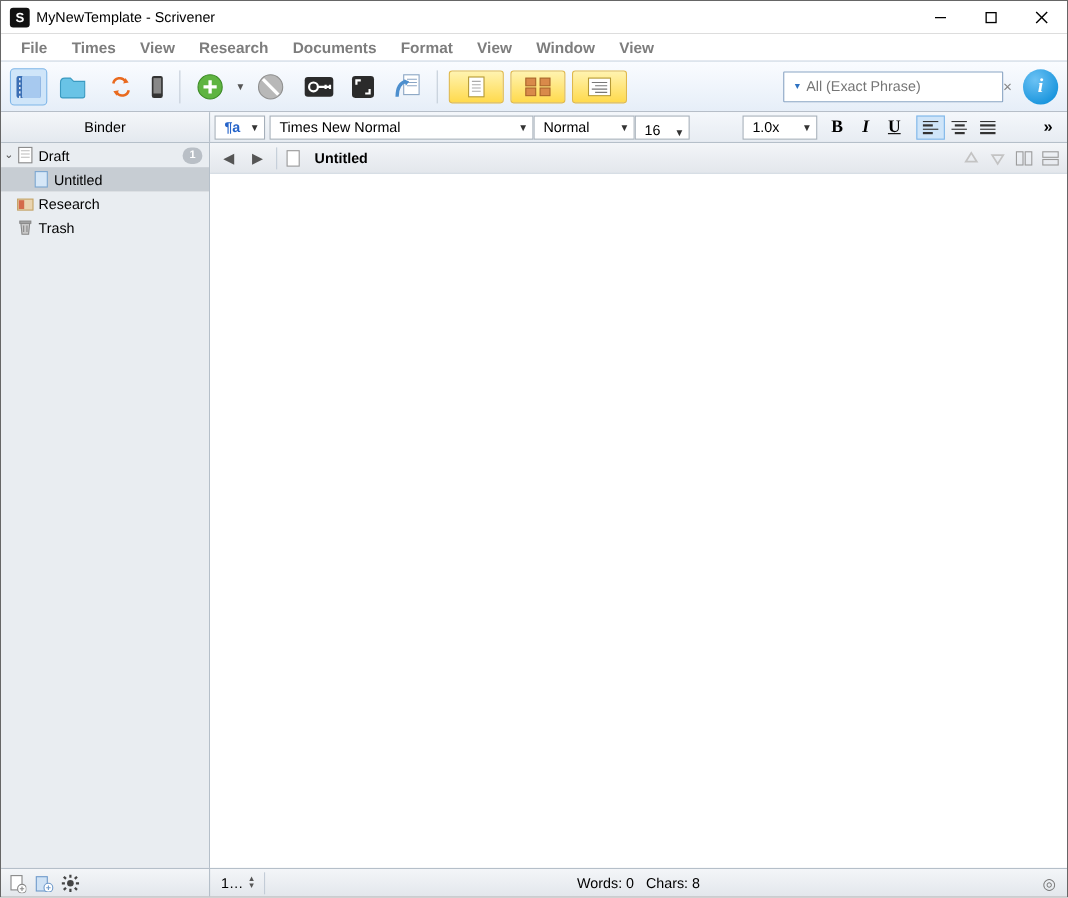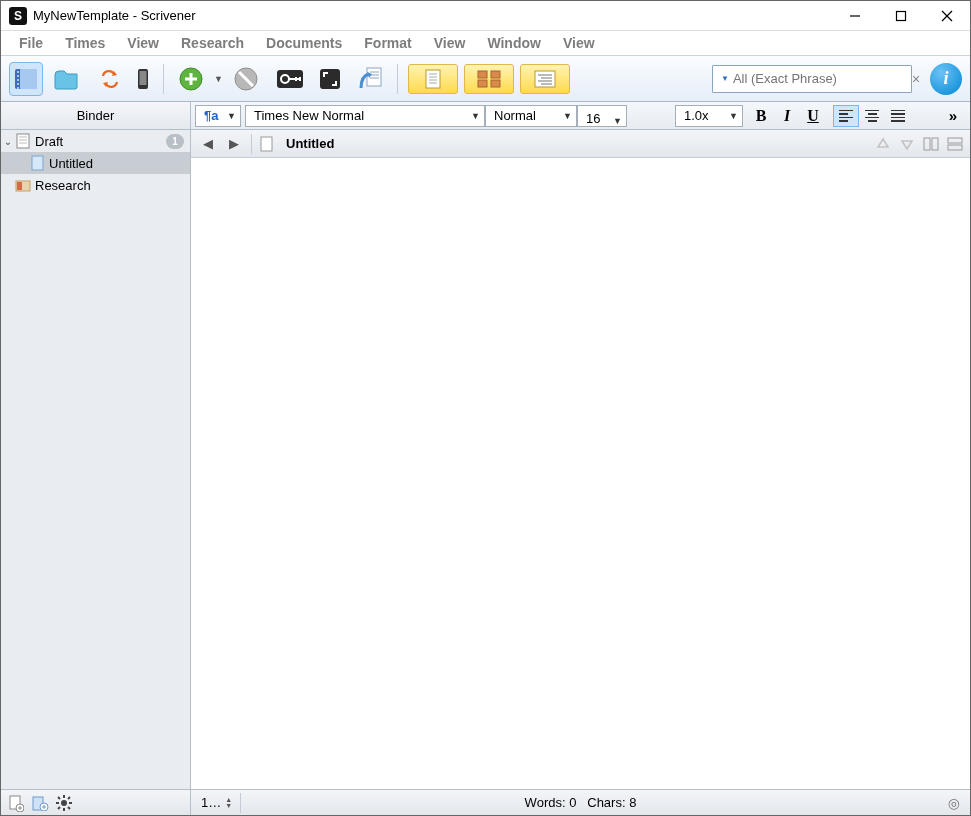--- a/index.html
+++ b/index.html
@@ -326,20 +326,32 @@
       </div>
       <div class="tree-item">
         <span class="tree-spacer"></span>
         <span class="tree-icon">
           <svg width="16" height="14">
               <rect x="1" y="3" width="14" height="10" fill="#e9d4b0" stroke="#c4a264"></rect>
               <rect x="2" y="4" width="5" height="8" fill="#d46a4a"></rect>
             </svg>
         </span>
         <span>Research</span>
+      </div>
+      <div class="tree-item">
+        <span class="tree-spacer"></span>
+        <span class="tree-icon">
+          <svg width="14" height="16">
+              <path d="M3 4 h8 l-1 10 h-6 z" fill="#c9c9c9" stroke="#888"></path>
+              <rect x="2" y="2" width="10" height="2" fill="#aaa" stroke="#888"></rect>
+              <line x1="5.5" y1="6" x2="5.5" y2="12" stroke="#888"></line>
+              <line x1="8.5" y1="6" x2="8.5" y2="12" stroke="#888"></line>
+            </svg>
+        </span>
+        <span>Trash</span>
       </div>
     </div>
 
     <div class="editor-pane">
       <div class="editor-header">
         <div class="nav-arrow">◀</div>
         <div class="nav-arrow">▶</div>
         <div class="vsep"></div>
         <span class="tree-icon">
           <svg width="13" height="16">

